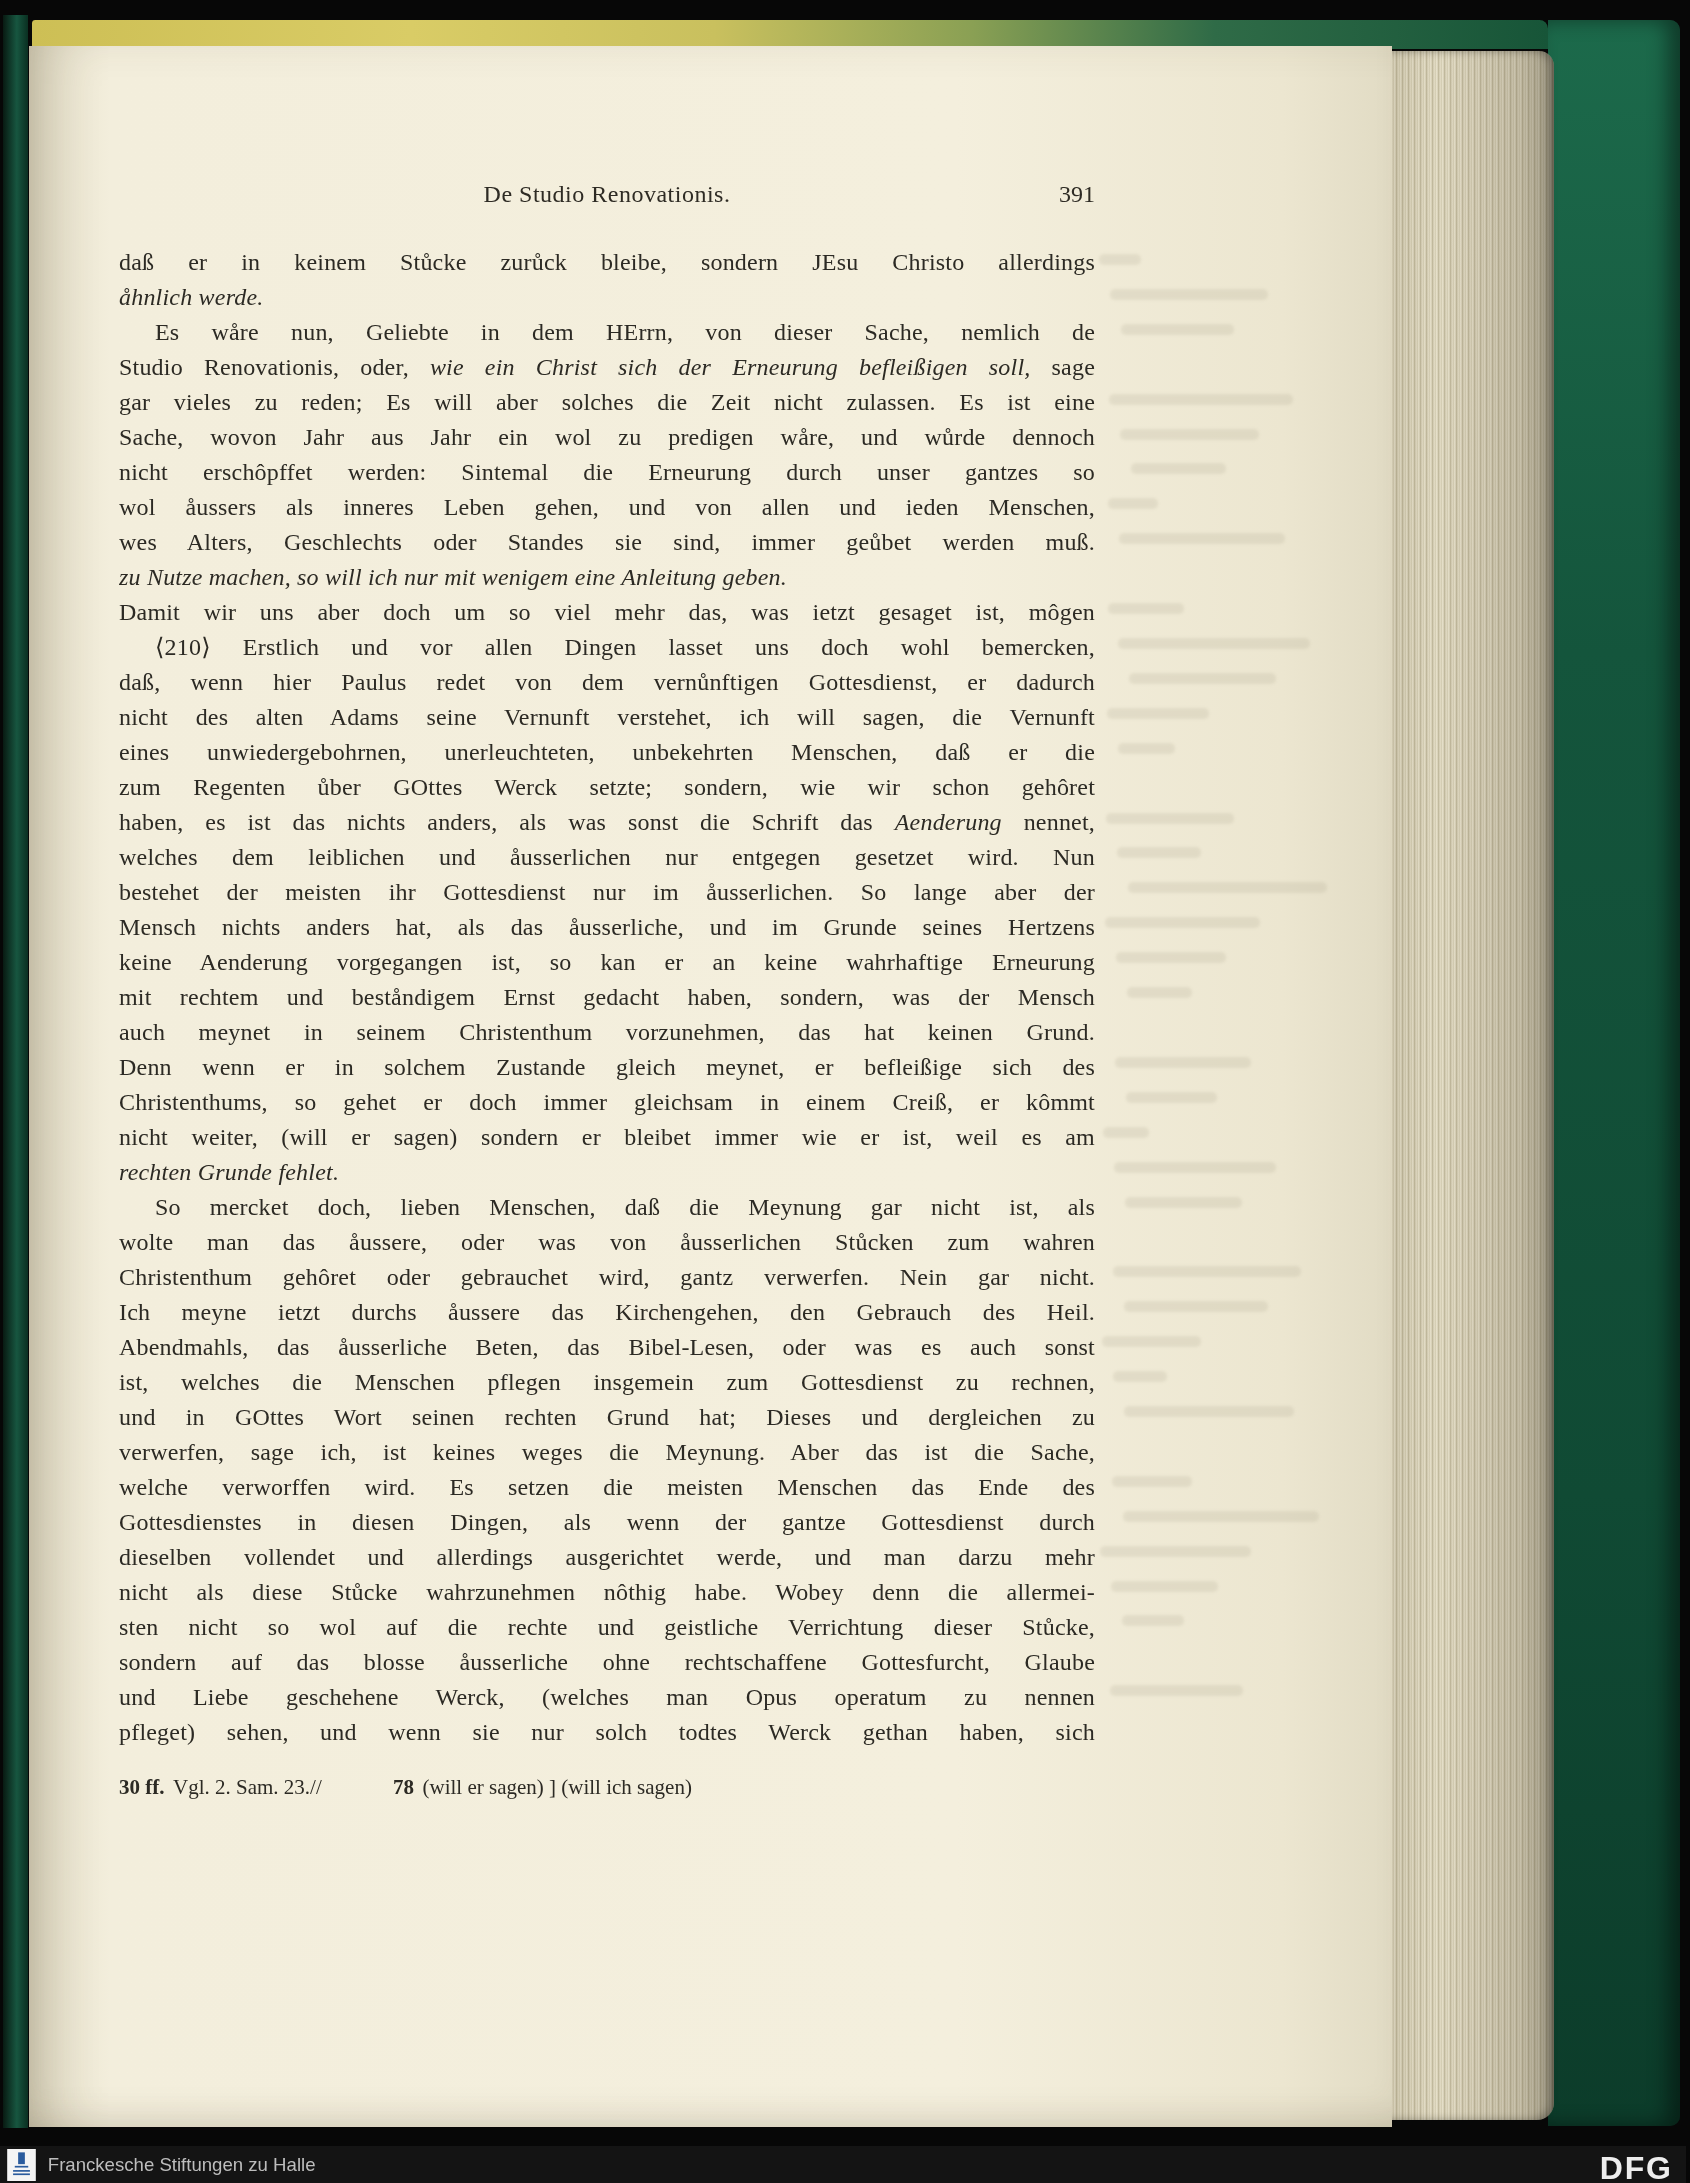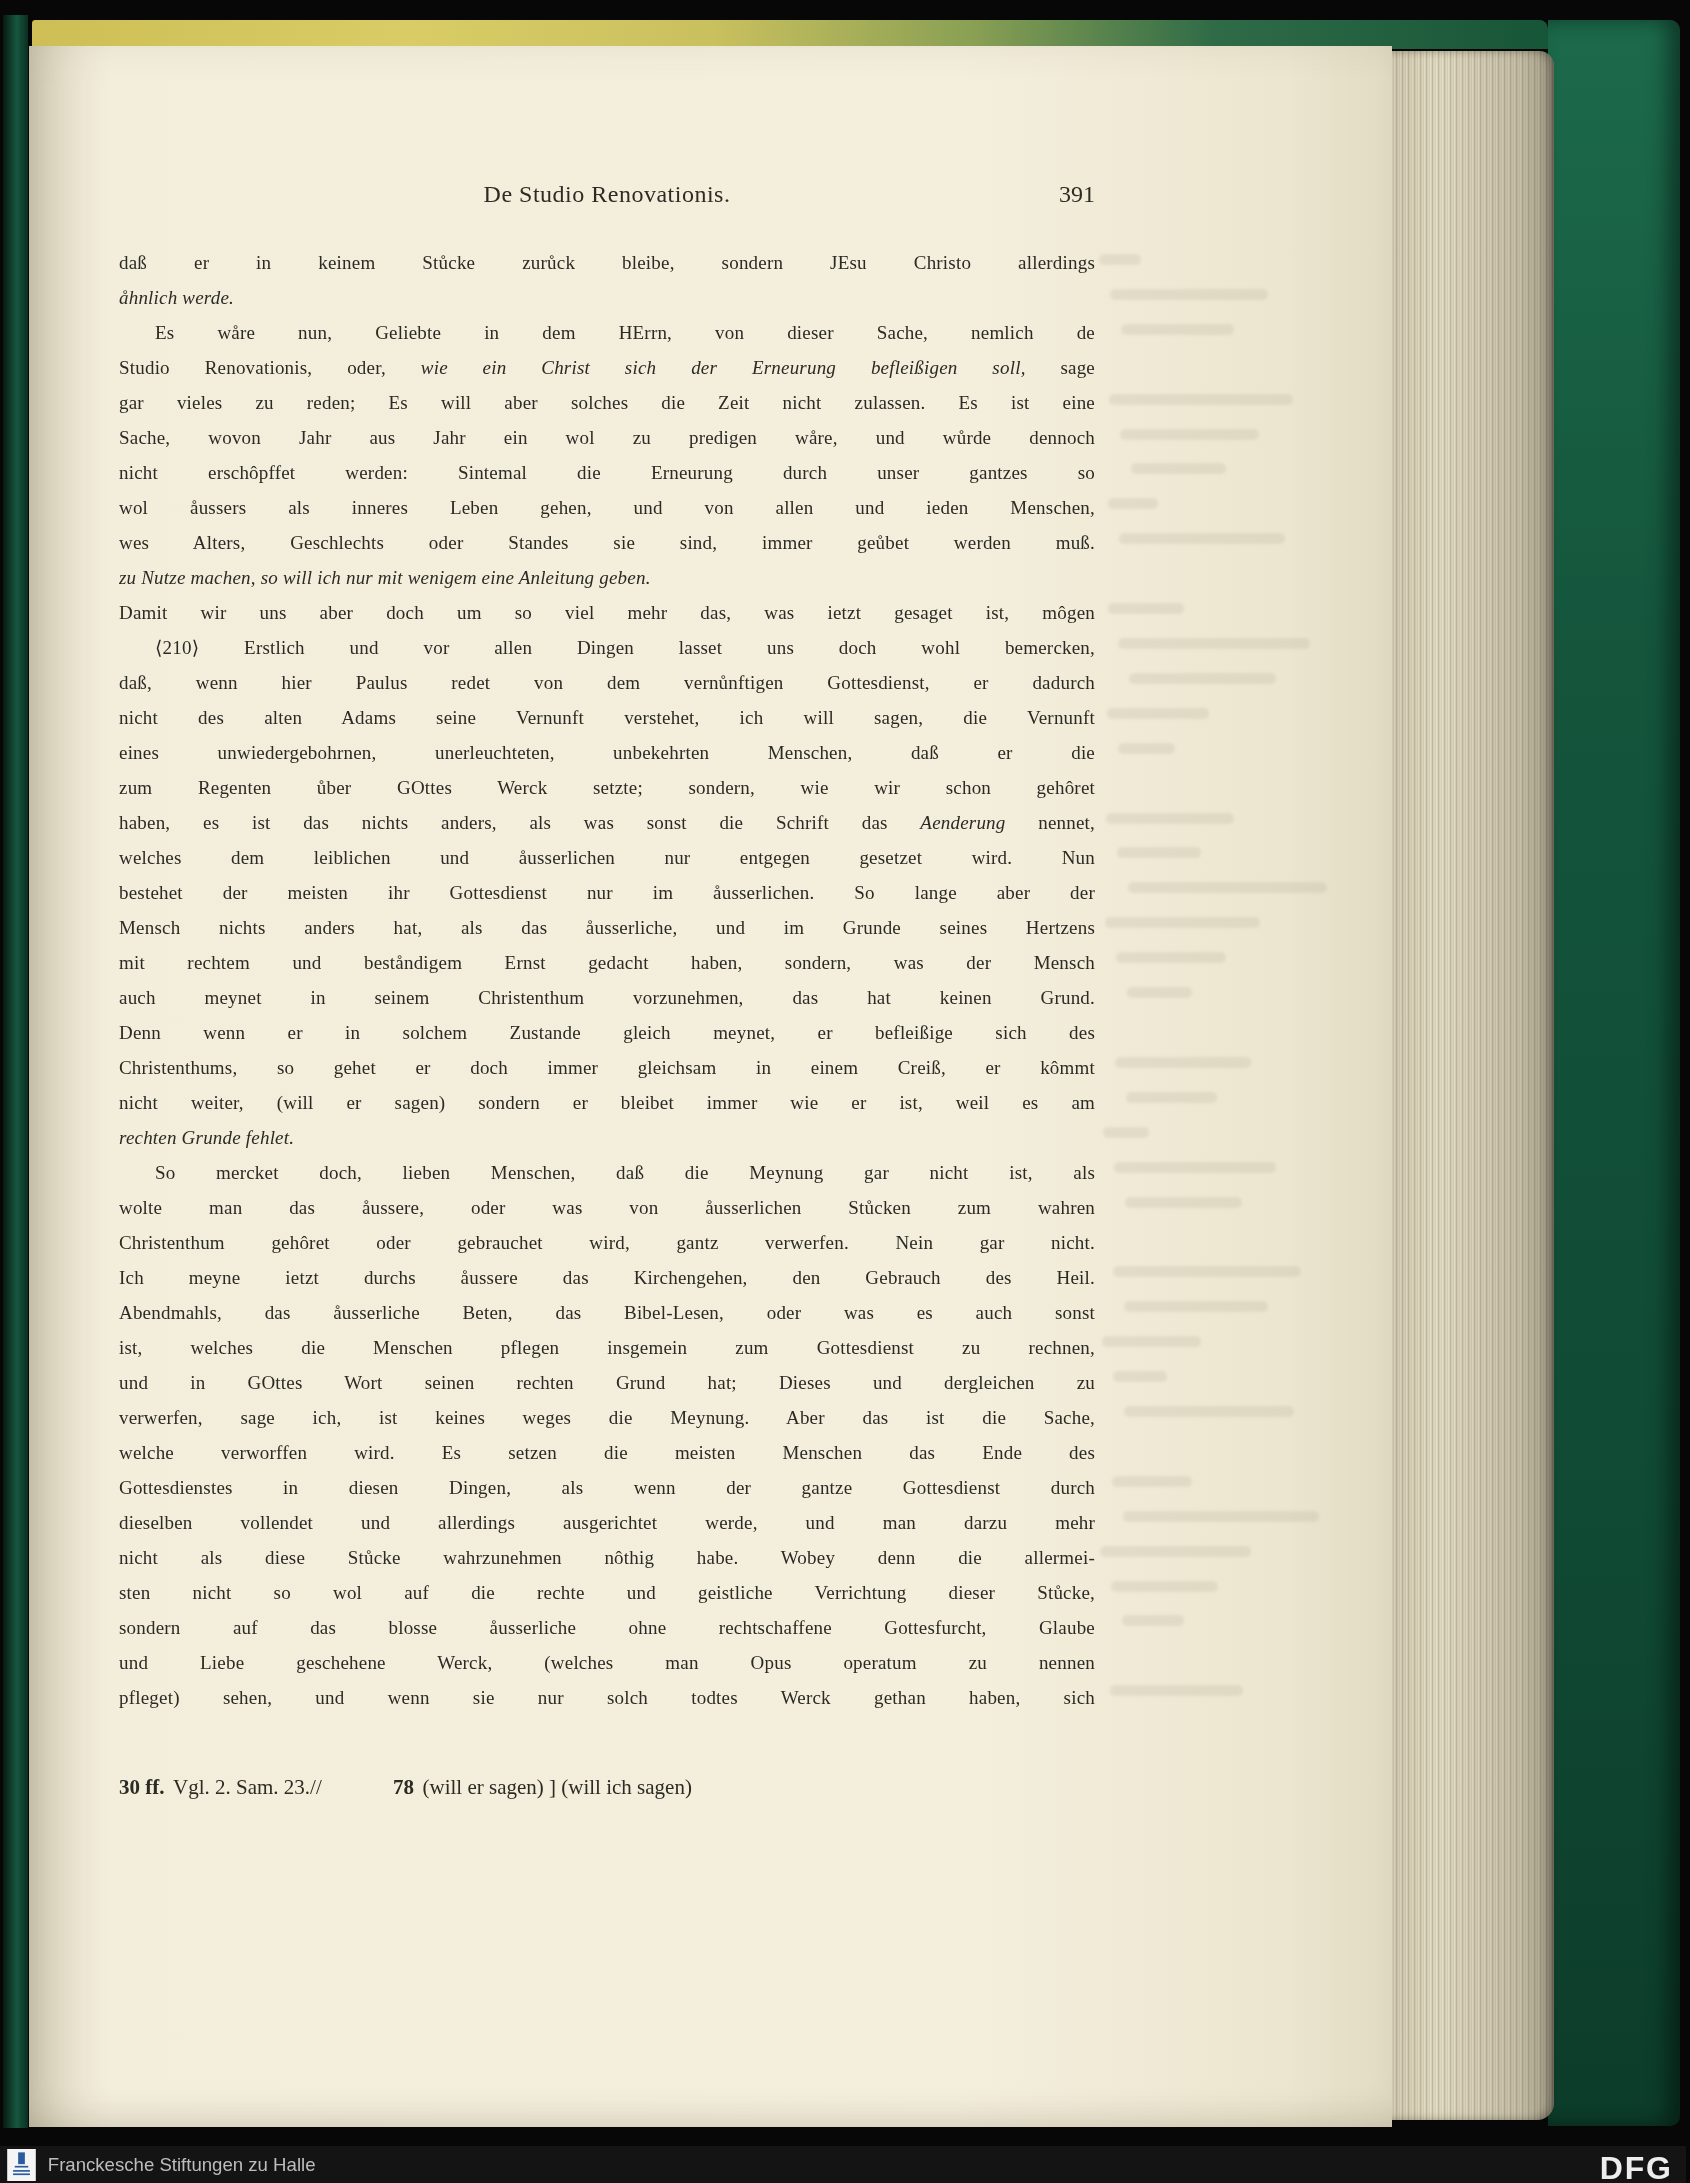--- a/index.html
+++ b/index.html
@@ -25,21 +25,21 @@
 
   
   .showthrough{position:absolute;left:1070px;top:208px;width:211px;height:1513px;}
   .ghost-line{position:absolute;height:11px;background:#8f8871;opacity:.14;filter:blur(1.7px);border-radius:5px;}
 
   
   .header-row{position:absolute;left:90px;top:135px;width:976px;height:34px;color:#2e2b24;font-size:24px;}
   .running-title{position:absolute;left:0;right:0;text-align:center;letter-spacing:0.5px;}
   .page-number{position:absolute;right:0;top:0;}
 
-  .text-block{position:absolute;left:90px;top:199px;width:976px;color:#2c2a24;font-size:19px;letter-spacing:0.2px;}
+  .text-block{position:absolute;left:90px;top:199px;width:976px;color:#2c2a24;font-size:24px;letter-spacing:0.2px;}
   .line{position:relative;height:35px;line-height:35px;text-align:justify;text-align-last:justify;
         text-justify:inter-word;overflow:hidden;white-space:normal;}
   .line.para-end{text-align-last:left;font-style:italic;}
   .line.indent{text-indent:36px;}
   .it{font-style:italic;}
 
   .footnote-row{position:absolute;left:90px;top:1729px;width:976px;font-size:21px;color:#2c2a24;}
   .fn{margin-right:66px;white-space:nowrap;}
   .fn-ref{font-weight:bold;margin-right:8.5px;}
 
@@ -119,20 +119,21 @@
         <div class="line"><span>Damit wir uns aber doch um so viel mehr das, was ietzt gesaget ist, môgen</span></div>
         <div class="line indent"><span>⟨210⟩ Erstlich und vor allen Dingen lasset uns doch wohl bemercken,</span></div>
         <div class="line"><span>daß, wenn hier Paulus redet von dem vernůnftigen Gottesdienst, er dadurch</span></div>
         <div class="line"><span>nicht des alten Adams seine Vernunft verstehet, ich will sagen, die Vernunft</span></div>
         <div class="line"><span>eines unwiedergebohrnen, unerleuchteten, unbekehrten Menschen, daß er die</span></div>
         <div class="line"><span>zum Regenten ůber GOttes Werck setzte; sondern, wie wir schon gehôret</span></div>
         <div class="line"><span>haben, es ist das nichts anders, als was sonst die Schrift das </span><span class="it">Aenderung</span><span> nennet,</span></div>
         <div class="line"><span>welches dem leiblichen und åusserlichen nur entgegen gesetzet wird. Nun</span></div>
         <div class="line"><span>bestehet der meisten ihr Gottesdienst nur im åusserlichen. So lange aber der</span></div>
         <div class="line"><span>Mensch nichts anders hat, als das åusserliche, und im Grunde seines Hertzens</span></div>
+        <div class="line"><span>keine Aenderung vorgegangen ist, so kan er an keine wahrhaftige Erneurung</span></div>
         <div class="line"><span>mit rechtem und beståndigem Ernst gedacht haben, sondern, was der Mensch</span></div>
         <div class="line"><span>auch meynet in seinem Christenthum vorzunehmen, das hat keinen Grund.</span></div>
         <div class="line"><span>Denn wenn er in solchem Zustande gleich meynet, er befleißige sich des</span></div>
         <div class="line"><span>Christenthums, so gehet er doch immer gleichsam in einem Creiß, er kômmt</span></div>
         <div class="line"><span>nicht weiter, (will er sagen) sondern er bleibet immer wie er ist, weil es am</span></div>
         <div class="line para-end"><span>rechten Grunde fehlet.</span></div>
         <div class="line indent"><span>So mercket doch, lieben Menschen, daß die Meynung gar nicht ist, als</span></div>
         <div class="line"><span>wolte man das åussere, oder was von åusserlichen Stůcken zum wahren</span></div>
         <div class="line"><span>Christenthum gehôret oder gebrauchet wird, gantz verwerfen. Nein gar nicht.</span></div>
         <div class="line"><span>Ich meyne ietzt durchs åussere das Kirchengehen, den Gebrauch des Heil.</span></div>

